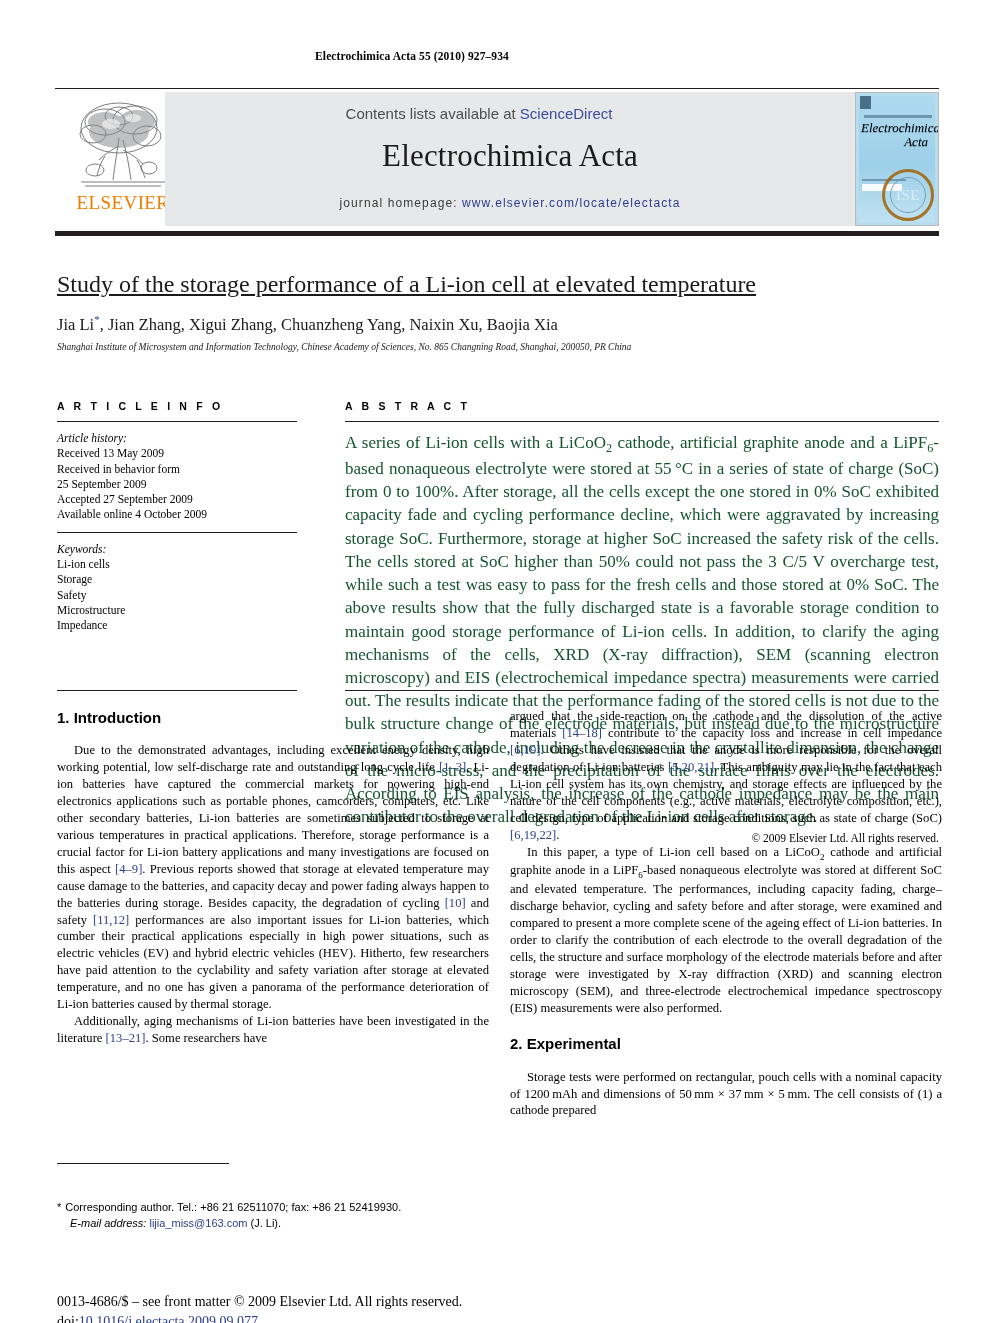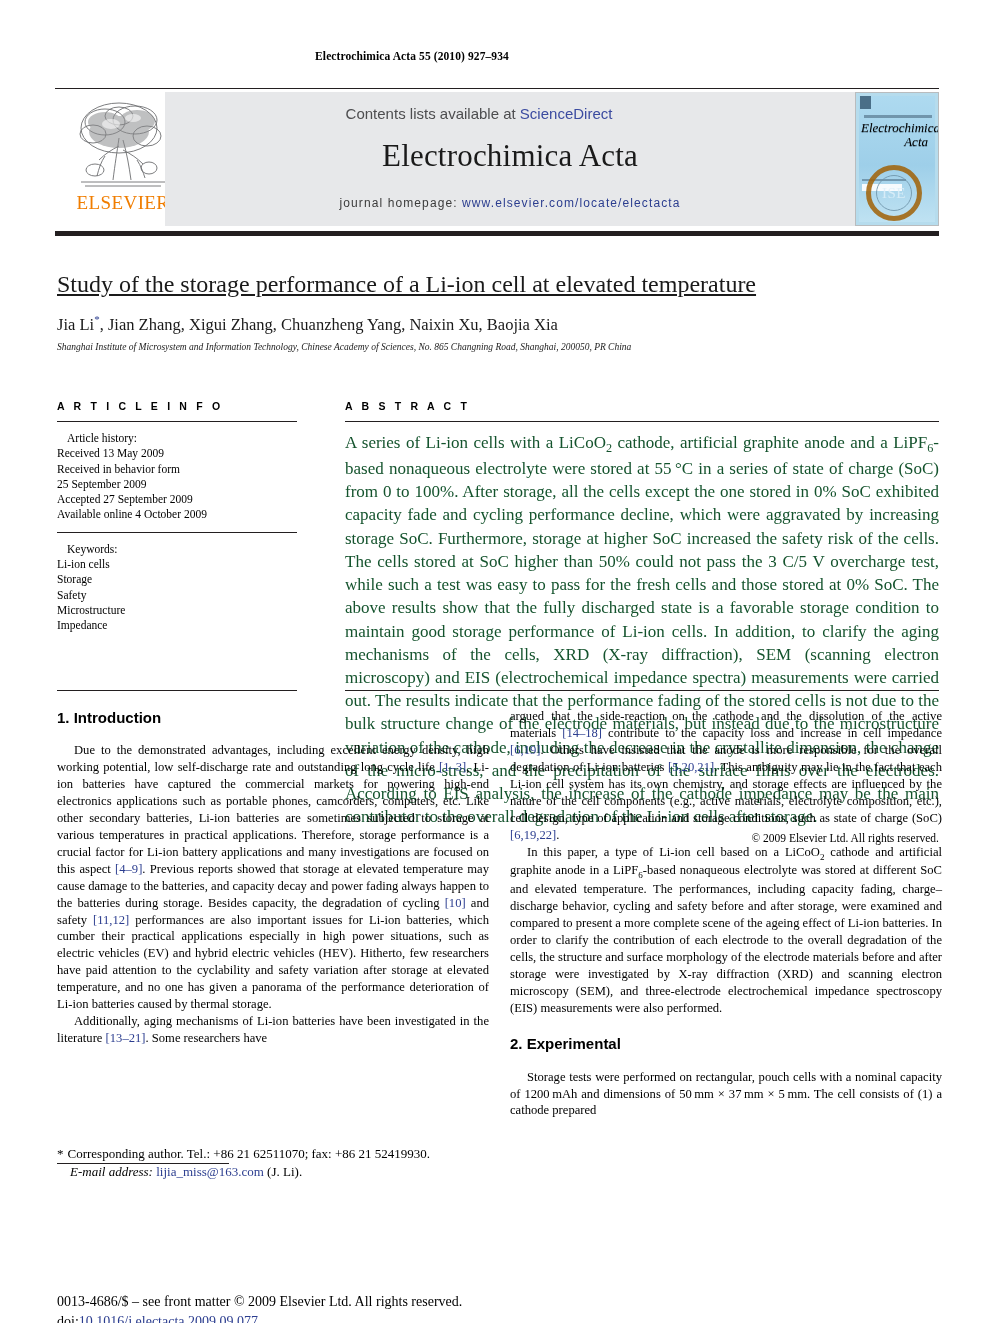--- a/index.html
+++ b/index.html
@@ -186,26 +186,26 @@
     position: absolute;
     left: 6px;
     top: 91px;
     width: 40px;
     height: 7px;
     background: #ffffff;
     opacity: .9;
   }
   .cover-seal {
     position: absolute;
-    right: 16px;
+    right: 4px;
     bottom: 4px;
     width: 46px;
     height: 46px;
     border-radius: 50%;
-    border: 5px solid #a16207;
+    border: 3px solid #a16207;
     opacity: .85;
   }
   .cover-seal:before {
     content: "";
     position: absolute;
     inset: 5px;
     border-radius: 50%;
     border: 1px solid #6e93a8;
   }
   .cover-seal-text {
@@ -289,22 +289,22 @@
     height: 1px;
     background: #231f20;
     margin: 9px 0 9px 0;
   }
   .info-body {
     font-family: "Liberation Serif", serif;
     font-size: 11.5px;
     line-height: 1.33;
   }
   .info-body .lbl {
+    font-style: italic;
     display: block;
-    margin-left: 10px;
   }
   .kw-block {
     margin-top: 0;
   }
   .abs-text {
     font-family: "Liberation Serif", serif;
     font-size: 17px;
     line-height: 1.365;
     text-align: justify;
     color: #14532d;
@@ -365,24 +365,24 @@
     position: absolute;
     left: 57px;
     top: 1163px;
     width: 172px;
     height: 1px;
     background: #231f20;
   }
   .footnote {
     position: absolute;
     left: 57px;
-    top: 1145px;
+    top: 1200px;
     width: 432px;
-    font-family: Liberation Serif, serif;
-    font-size: 13px;
+    font-family: Liberation Sans, sans-serif;
+    font-size: 11px;
     line-height: 1.42;
   }
   .footnote .star { margin-right: 4px; }
   .footnote .fn-line2 {
     display: block;
     padding-left: 13px;
     font-style: italic;
   }
   .footnote .mail { color: #2b3d8f; font-style: normal; }
   .footnote .mailsuffix { font-style: normal; color:#000; }

